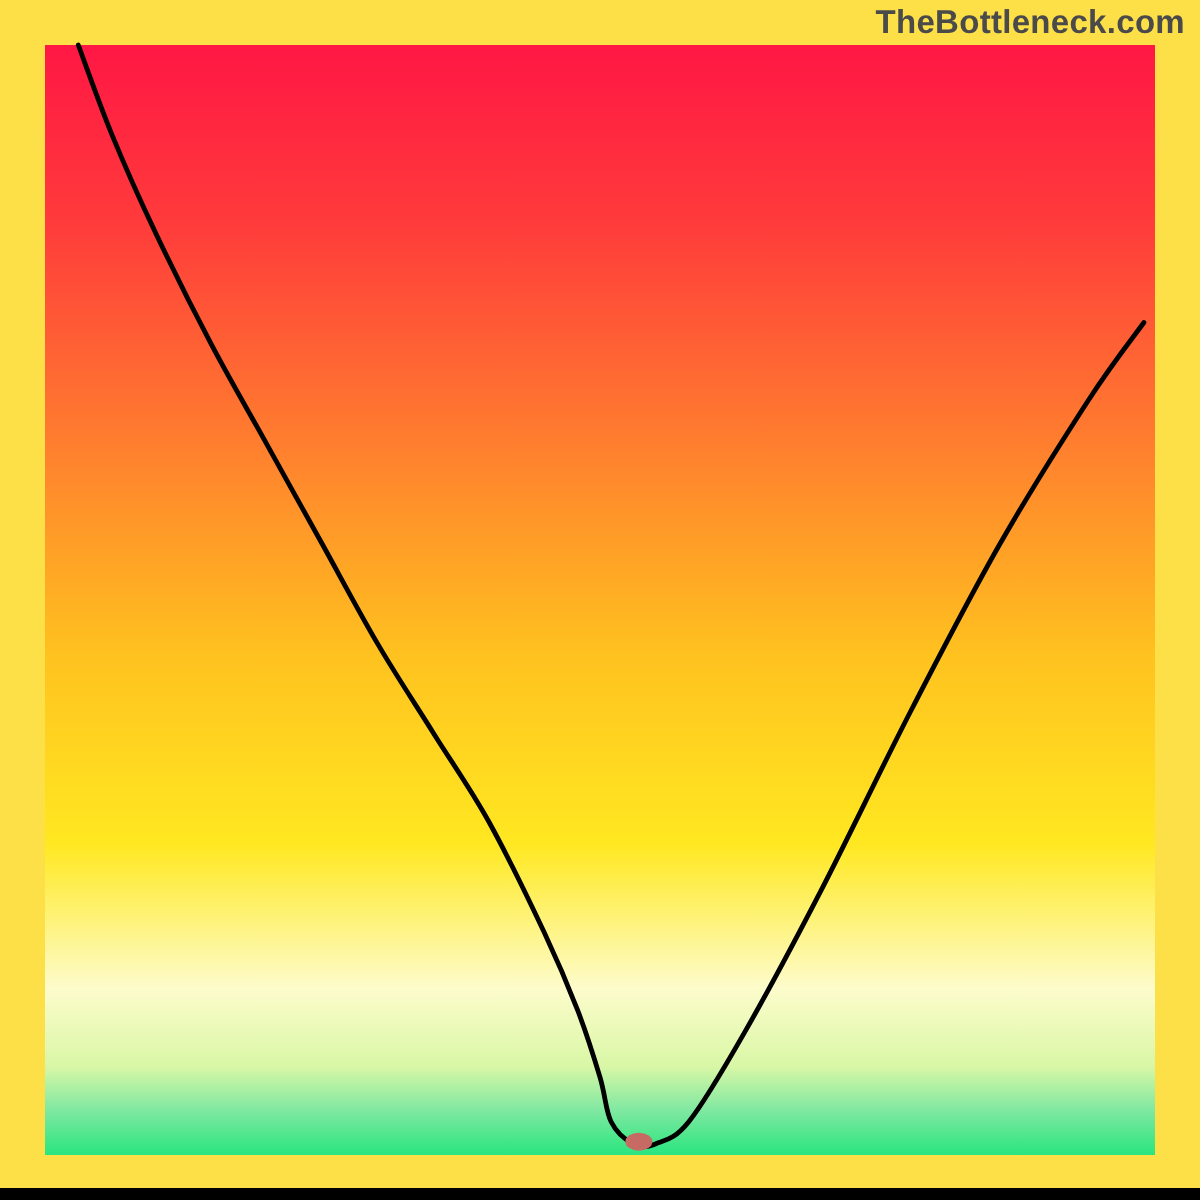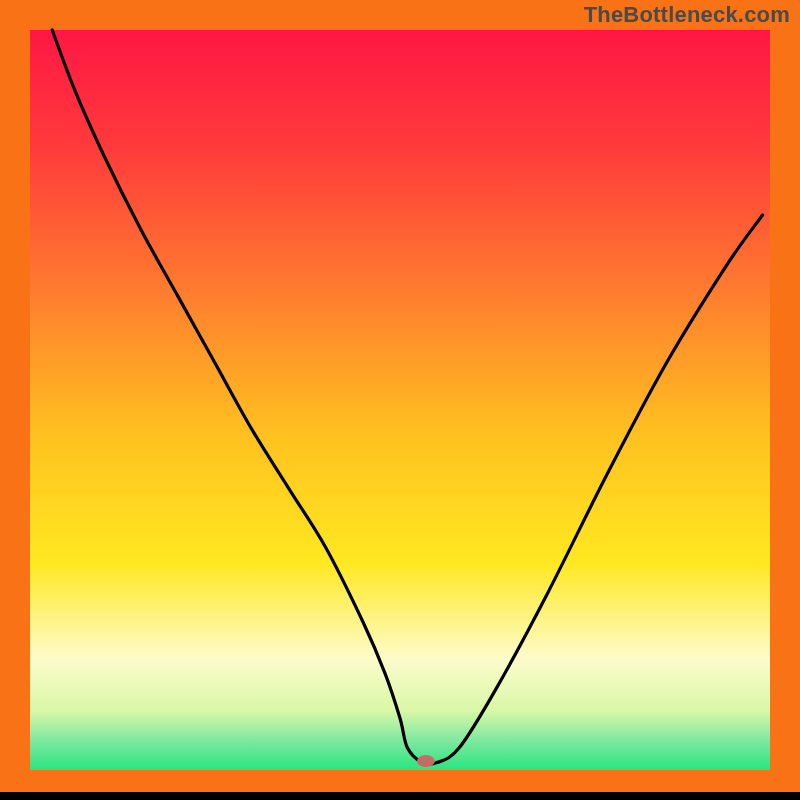--- a/index.html
+++ b/index.html
@@ -8,21 +8,21 @@
     width: 800px;
     height: 800px;
     overflow: hidden;
     background: #000;
     font-family: Arial, Helvetica, sans-serif;
   }
   .frame {
     position: relative;
     width: 800px;
     height: 792px;
-    background: #f97316;
+    background: #fde047;
   }
   .watermark {
     position: absolute;
     top: 2px;
     right: 10px;
     color: #4a4a4a;
     font-size: 22px;
     font-weight: 600;
     letter-spacing: 0.2px;
     z-index: 10;

